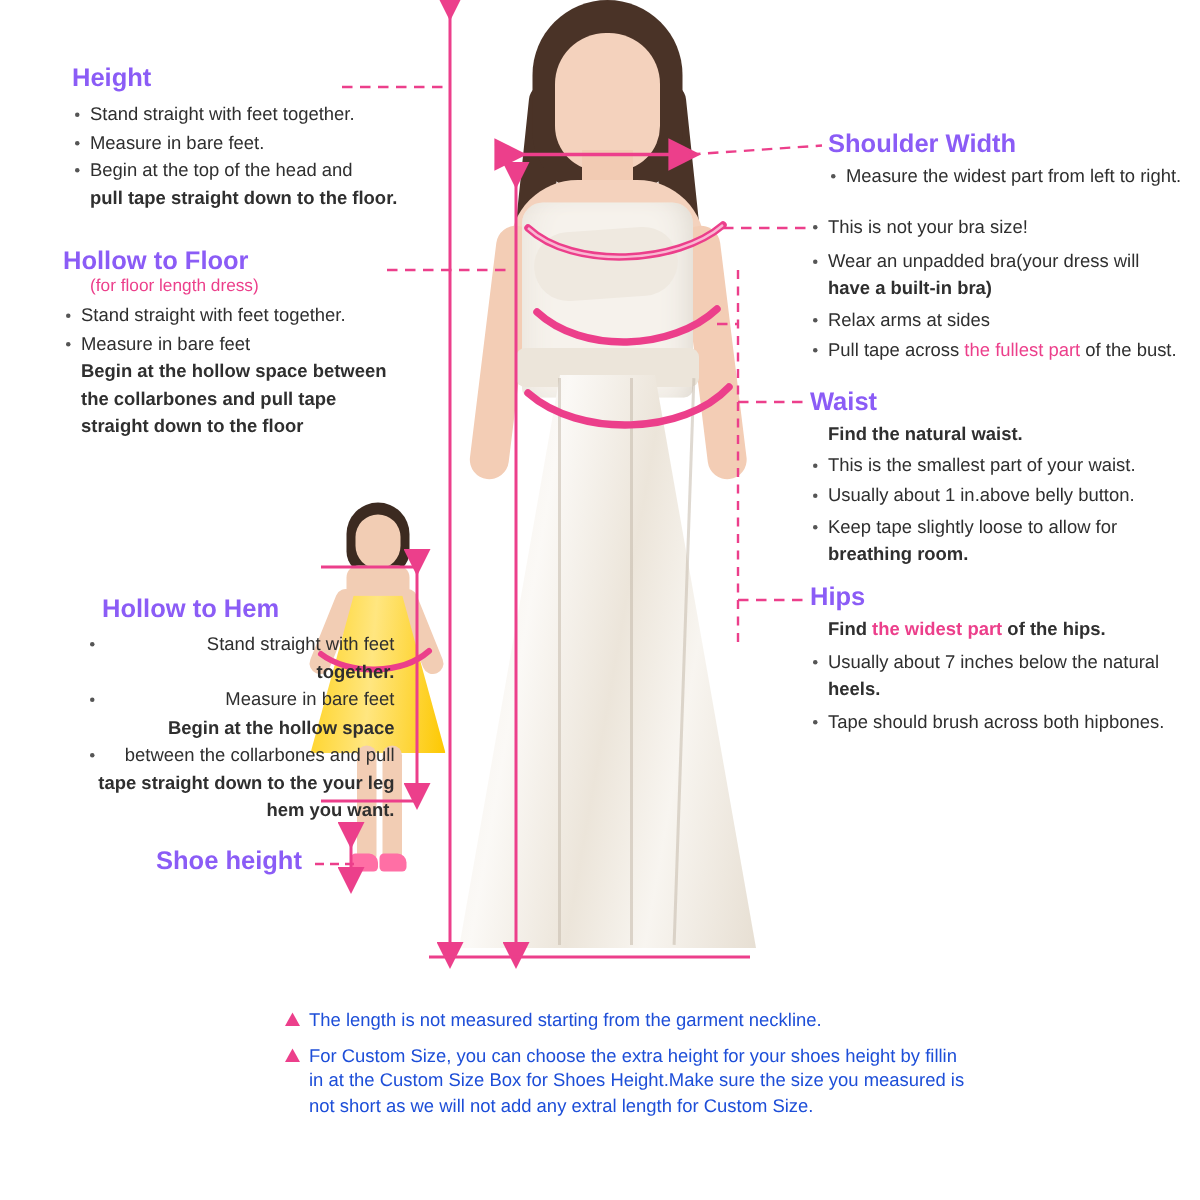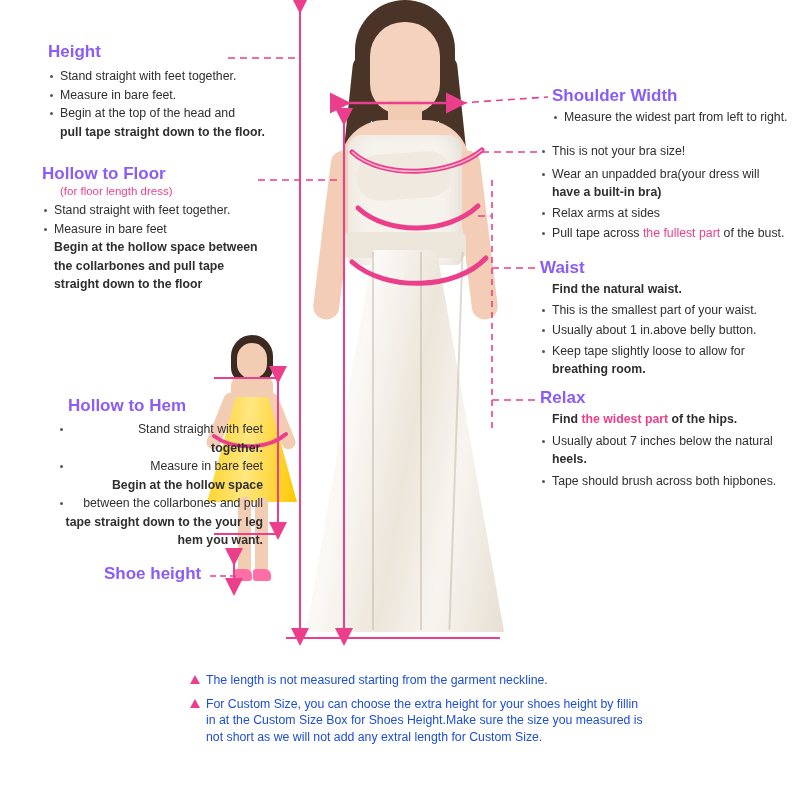--- a/index.html
+++ b/index.html
@@ -403,21 +403,21 @@
     <div class="bullets" style="margin-top:3px;">
       <div class="nodot"><span>Find the natural waist.</span></div>
       <div class="dot" style="margin-top:3px;"><span>This is the smallest part of your waist.</span></div>
       <div class="dot" style="margin-top:3px;"><span>Usually about 1 in.above belly button.</span></div>
       <div class="dot" style="margin-top:3px;"><span>Keep tape slightly loose to allow for</span></div>
       <div class="nodot"><span>breathing room.</span></div>
     </div>
   </div>
 
   <div class="abs" style="left:540px; top:388px; width:256px;">
-    <div class="h-label">Relax</div>
+    <div class="h-label">Hips</div>
     <div class="bullets" style="margin-top:3px;">
       <div class="nodot">Find <span class="pink">the widest part</span> of the hips.</div>
       <div class="dot" style="margin-top:4px;"><span>Usually about 7 inches below the natural</span></div>
       <div class="nodot"><span>heels.</span></div>
       <div class="dot" style="margin-top:4px;"><span>Tape should brush across both hipbones.</span></div>
     </div>
   </div>
 
   <div class="note-block">
     <div class="note-row">

